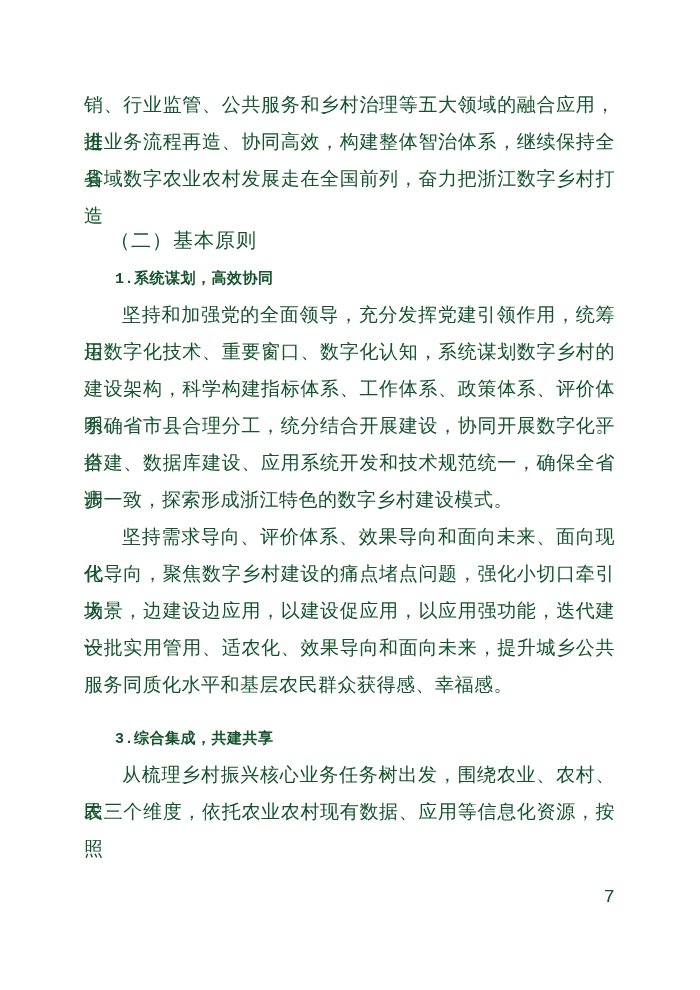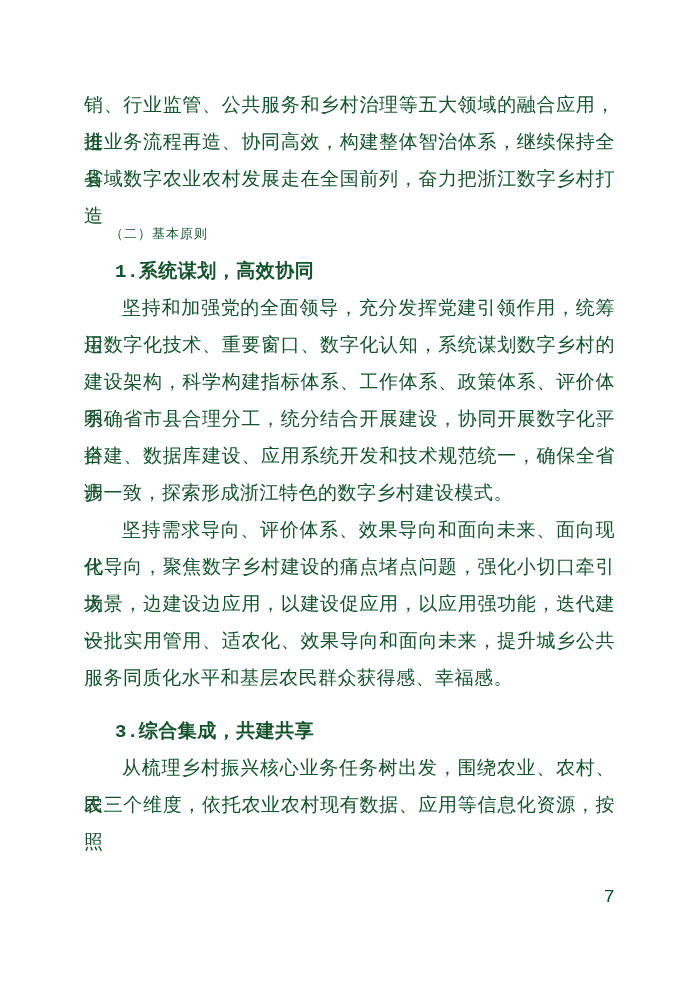--- a/index.html
+++ b/index.html
@@ -30,30 +30,30 @@
     text-align-last: justify;
     letter-spacing: 0.5px;
   }
   .line.para-end {
     text-align-last: left;
   }
   .line.first {
     text-indent: 38px;
   }
   .h-section {
-    font-size: 13px;
+    font-size: 20px;
     line-height: 37px;
     height: 37px;
-    margin-top: 17px;
+    margin-top: 24px;
     text-indent: 26px;
     letter-spacing: 1px;
     font-weight: 400;
   }
   .h-num {
-    font-size: 19px;
+    font-size: 15px;
     line-height: 37px;
     height: 37px;
     font-weight: bold;
     text-indent: 31px;
     letter-spacing: 0.5px;
   }
   .h-num.h1 { margin-top: 1px; }
   .h-num.h2 { margin-top: 11px; }
   .h-num.h3 { margin-top: 16px; }
   .page-number {

